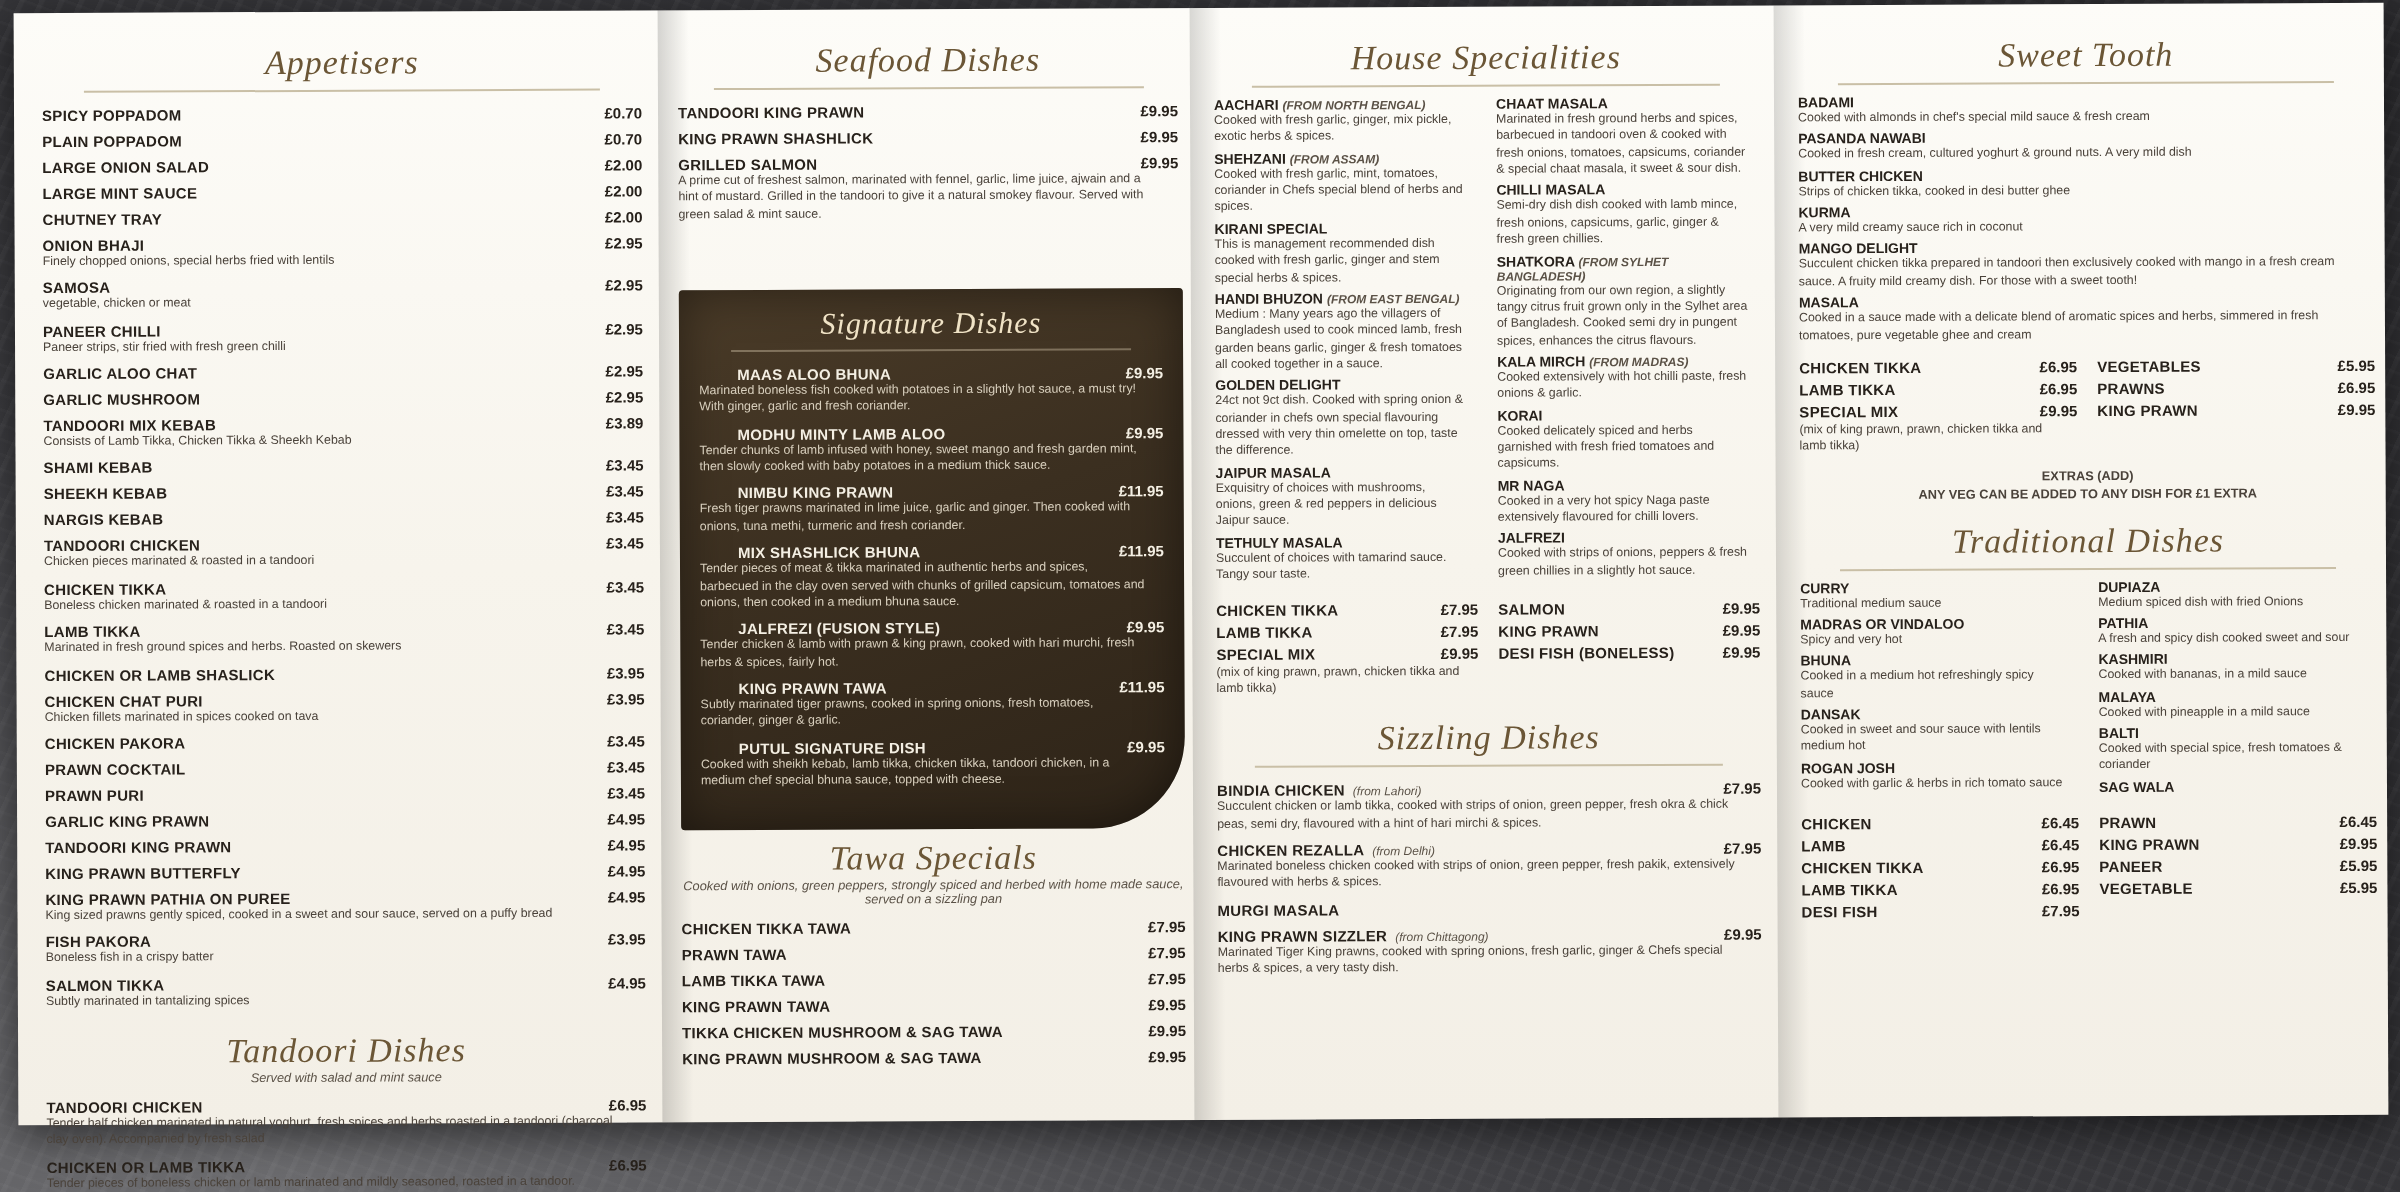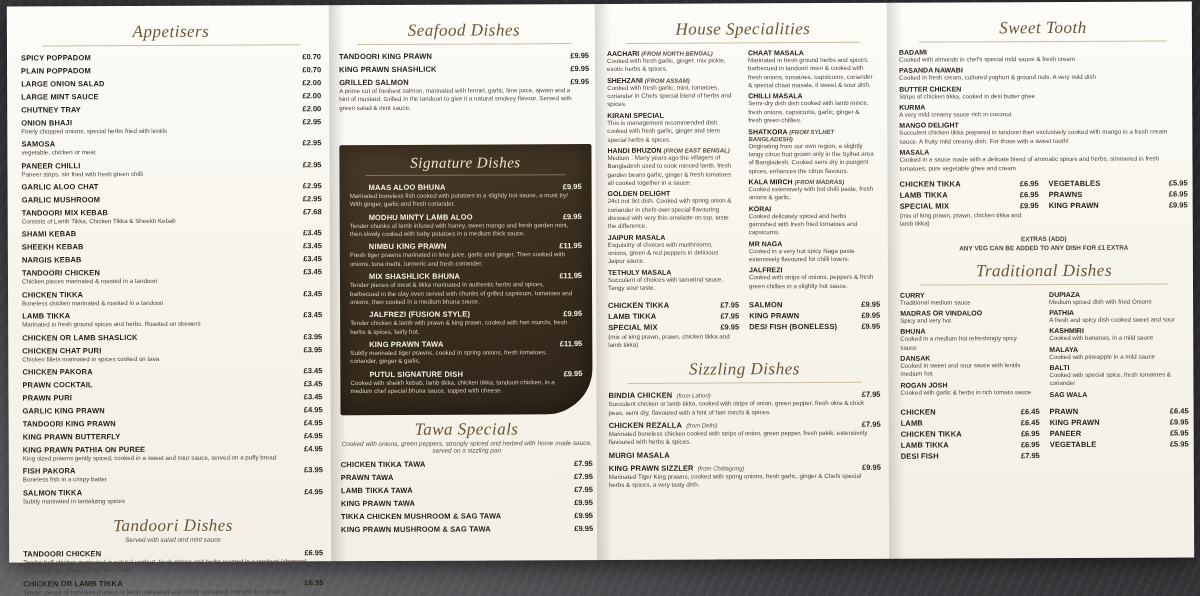--- a/index.html
+++ b/index.html
@@ -166,21 +166,21 @@
           <div class="row">
             <span class="nm">GARLIC MUSHROOM</span>
             <span class="dots"></span>
             <span class="pr">£2.95</span>
           </div>
         </div>
       <div class="item">
           <div class="row">
             <span class="nm">TANDOORI MIX KEBAB</span>
             <span class="dots"></span>
-            <span class="pr">£7.68</span>
+            <span class="pr">£3.89</span>
           </div>
           <div class="ds">Consists of Lamb Tikka, Chicken Tikka &amp; Sheekh Kebab</div>
         </div>
       <div class="item">
           <div class="row">
             <span class="nm">SHAMI KEBAB</span>
             <span class="dots"></span>
             <span class="pr">£3.45</span>
           </div>
         </div>

